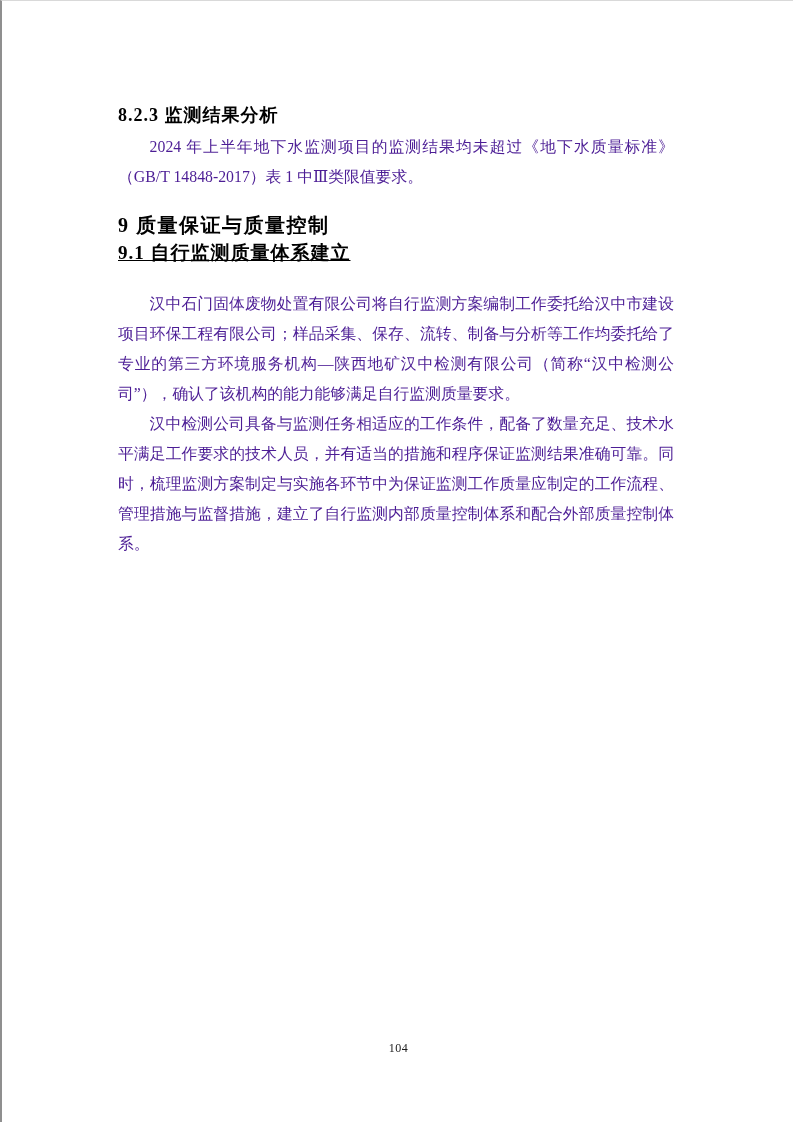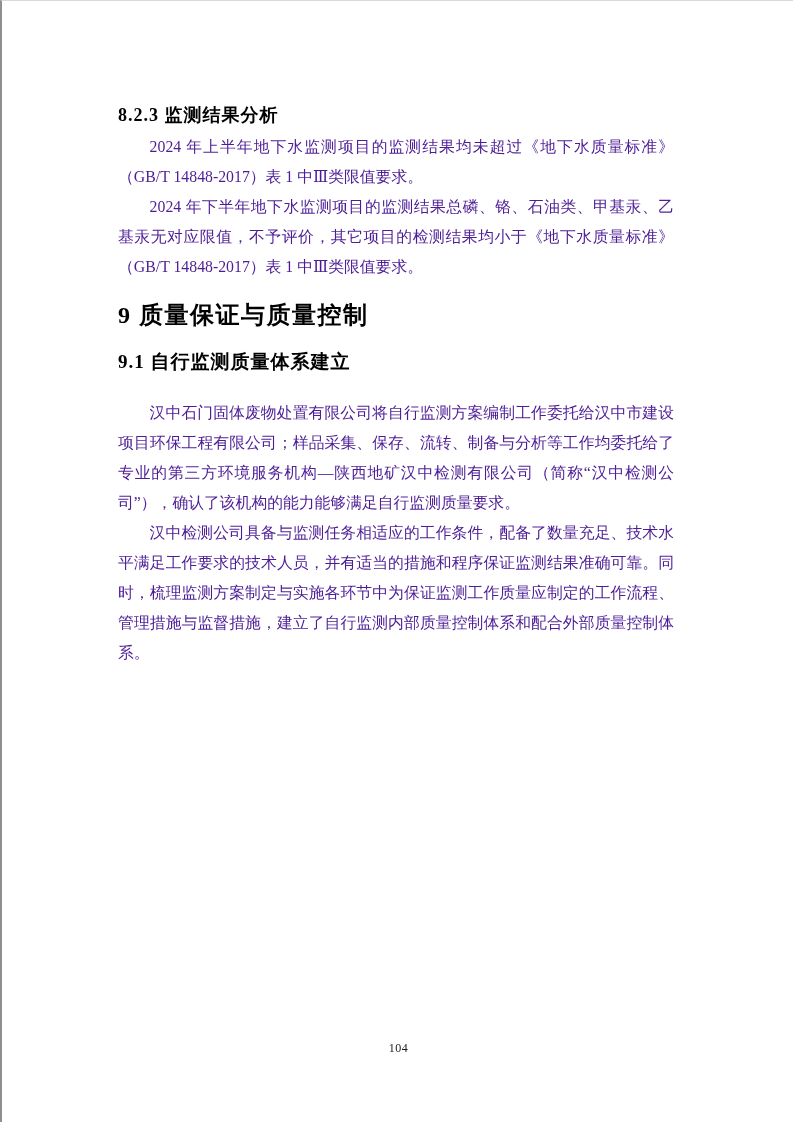--- a/index.html
+++ b/index.html
@@ -19,34 +19,34 @@
     color: #151515;
   }
   .h-sub1 {           
     font-size: 18px;
     line-height: 24px;
     font-weight: bold;
     letter-spacing: 1px;
     color: #000;
   }
   .h-chapter {        
-    font-size: 24px;
+    font-size: 20px;
     line-height: 30px;
     font-weight: bold;
     letter-spacing: 1.5px;
     margin-top: 18px;
     color: #000;
   }
   .h-sub2 {           
     font-size: 19px;
     line-height: 25px;
     font-weight: bold;
     letter-spacing: 1px;
-    margin-top: 19px;
     color: #000;
+    text-decoration: underline;
   }
   p.body {
     font-size: 15.8px;
     line-height: 30px;
     text-align: justify;
     text-justify: inter-character;
     text-align-last: left;
     text-indent: 2em;
     color: #4c1d95;
   }
@@ -65,21 +65,20 @@
 </style>
 </head>
 <body>
 
 <div class="page">
 
   <h3 class="h-sub1">8.2.3 监测结果分析</h3>
 
   <p class="body mt5">2024 年上半年地下水监测项目的监测结果均未超过《地下水质量标准》（GB/T 14848-2017）表 1 中Ⅲ类限值要求。</p>
 
-  <p class="body">2024 年下半年地下水监测项目的监测结果总磷、铬、石油类、甲基汞、乙基汞无对应限值，不予评价，其它项目的检测结果均小于《地下水质量标准》（GB/T 14848-2017）表 1 中Ⅲ类限值要求。</p>
 
   <h1 class="h-chapter">9 质量保证与质量控制</h1>
 
 
   <h2 class="h-sub2">9.1 自行监测质量体系建立</h2>
 
   <p class="body mt6">汉中石门固体废物处置有限公司将自行监测方案编制工作委托给汉中市建设项目环保工程有限公司；样品采集、保存、流转、制备与分析等工作均委托给了专业的第三方环境服务机构—陕西地矿汉中检测有限公司（简称“汉中检测公司”），确认了该机构的能力能够满足自行监测质量要求。</p>
 
   <p class="body">汉中检测公司具备与监测任务相适应的工作条件，配备了数量充足、技术水平满足工作要求的技术人员，并有适当的措施和程序保证监测结果准确可靠。同时，梳理监测方案制定与实施各环节中为保证监测工作质量应制定的工作流程、管理措施与监督措施，建立了自行监测内部质量控制体系和配合外部质量控制体系。</p>
 

